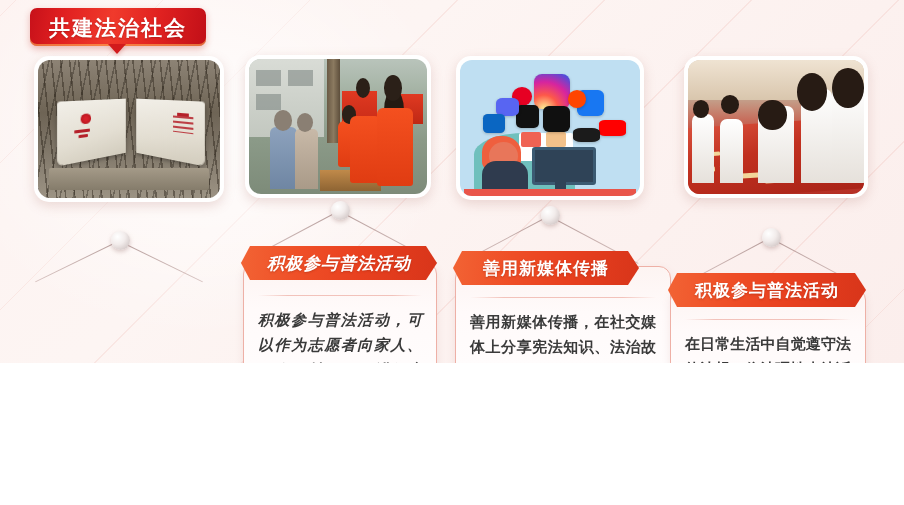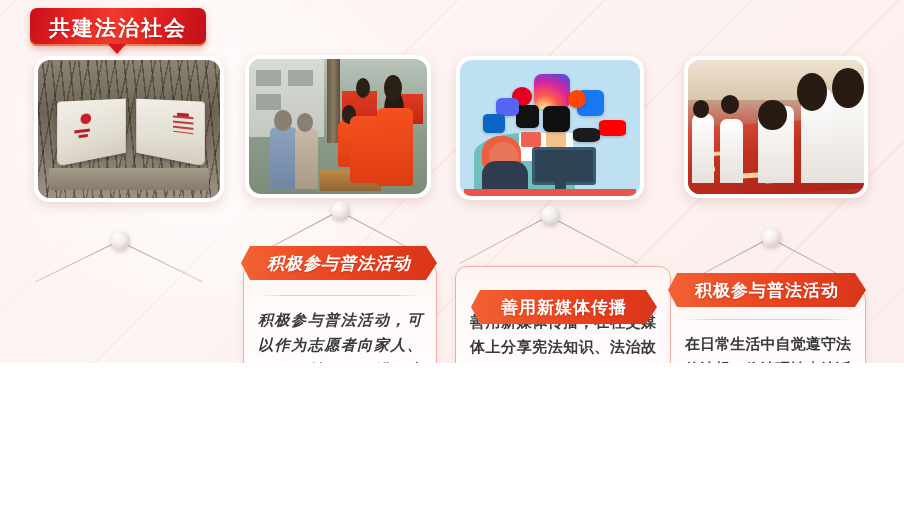--- a/index.html
+++ b/index.html
@@ -389,21 +389,21 @@
   </div>
   <div class="hexbanner" style="left:241px; top:246px; width:196px;font-style:italic;">
     <span>积极参与普法活动</span>
   </div>
 
   <div class="card" id="c3" style="left:455px; top:266px; width:190px; height:206px;padding-left:24px;">
     <div class="card-divider" style="top:30px;"></div>
     <div class="card-arc"></div>
     <div class="card-body" style="top:42px;">善用新媒体传播，在社交媒体上分享宪法知识、法治故事，转发权威解读，营造尊法学法的浓厚网络氛围</div>
   </div>
-  <div class="hexbanner" style="left:471px; top:251px; width:186px;margin-top:39px;">
+  <div class="hexbanner" style="left:453px; top:251px; width:186px;">
     <span>善用新媒体传播</span>
   </div>
 
   <div class="card" id="c4" style="left:670px; top:288px; width:194px; height:192px;">
     <div class="card-divider" style="top:30px;"></div>
     <div class="card-arc"></div>
     <div class="card-body" style="top:42px;">在日常生活中自觉遵守法律法规，依法理性表达诉求，勇于同违法行为作斗争，用行动维护宪法和法律的尊严</div>
   </div>
   <div class="hexbanner" style="left:668px; top:273px; width:198px;">
     <span>积极参与普法活动</span>

